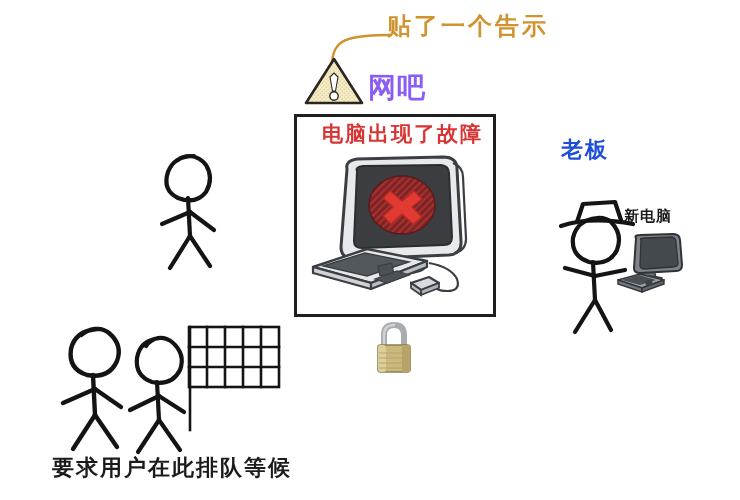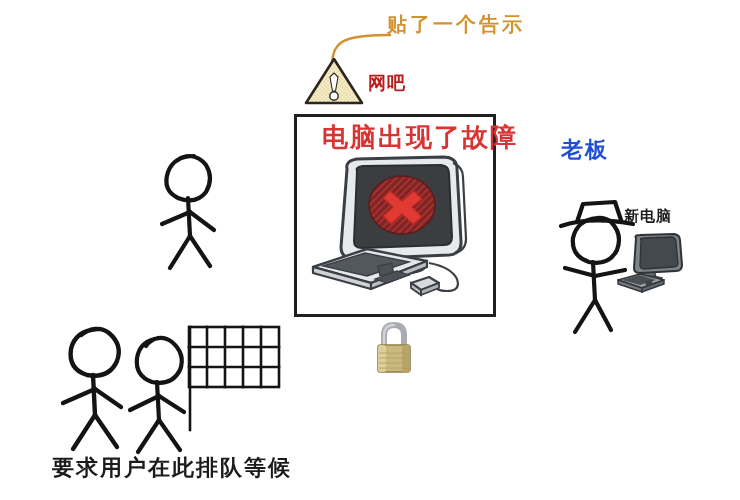--- a/index.html
+++ b/index.html
@@ -18,33 +18,33 @@
   .abs { position: absolute; }
 
   
   .label {
     white-space: nowrap;
     line-height: 1;
     font-weight: 700;
   }
   #annotation-text {
     left: 387px; top: 14px;
-    font-size: 20px;
+    font-size: 24px;
     letter-spacing: 3px;
     color: #d0932f;
   }
   #cafe-label {
     left: 368px; top: 74px;
-    font-size: 18px;
+    font-size: 28px;
     letter-spacing: 1px;
-    color: #b91c1c;
+    color: #8b5cf6;
   }
   #notice-headline {
     left: 322px; top: 124px;
-    font-size: 26px;
+    font-size: 21px;
     letter-spacing: 2px;
     color: #d93434;
     font-weight: 700;
   }
   #boss-label {
     left: 561px; top: 139px;
     font-size: 22px;
     letter-spacing: 2px;
     color: #1d4ed8;
     text-align: center;

